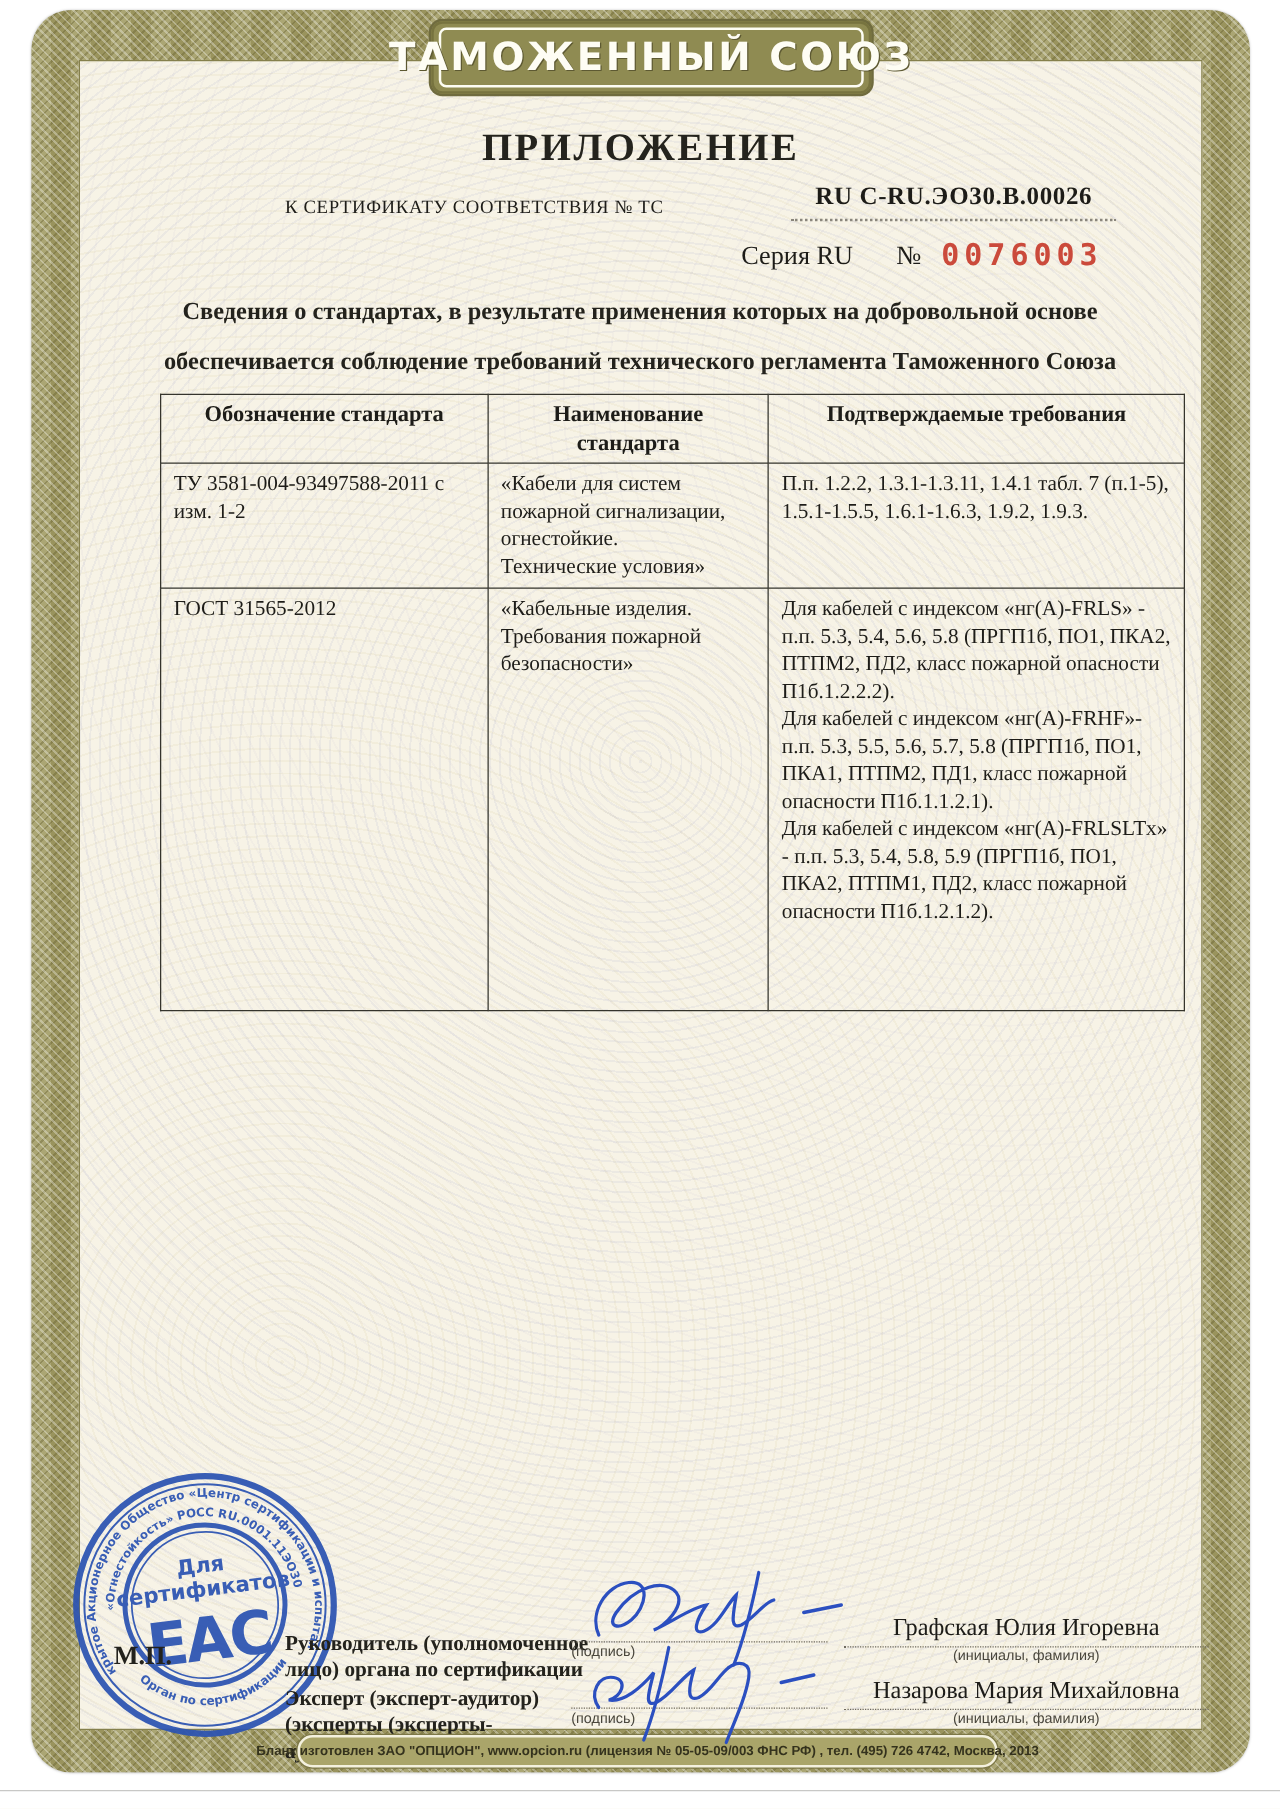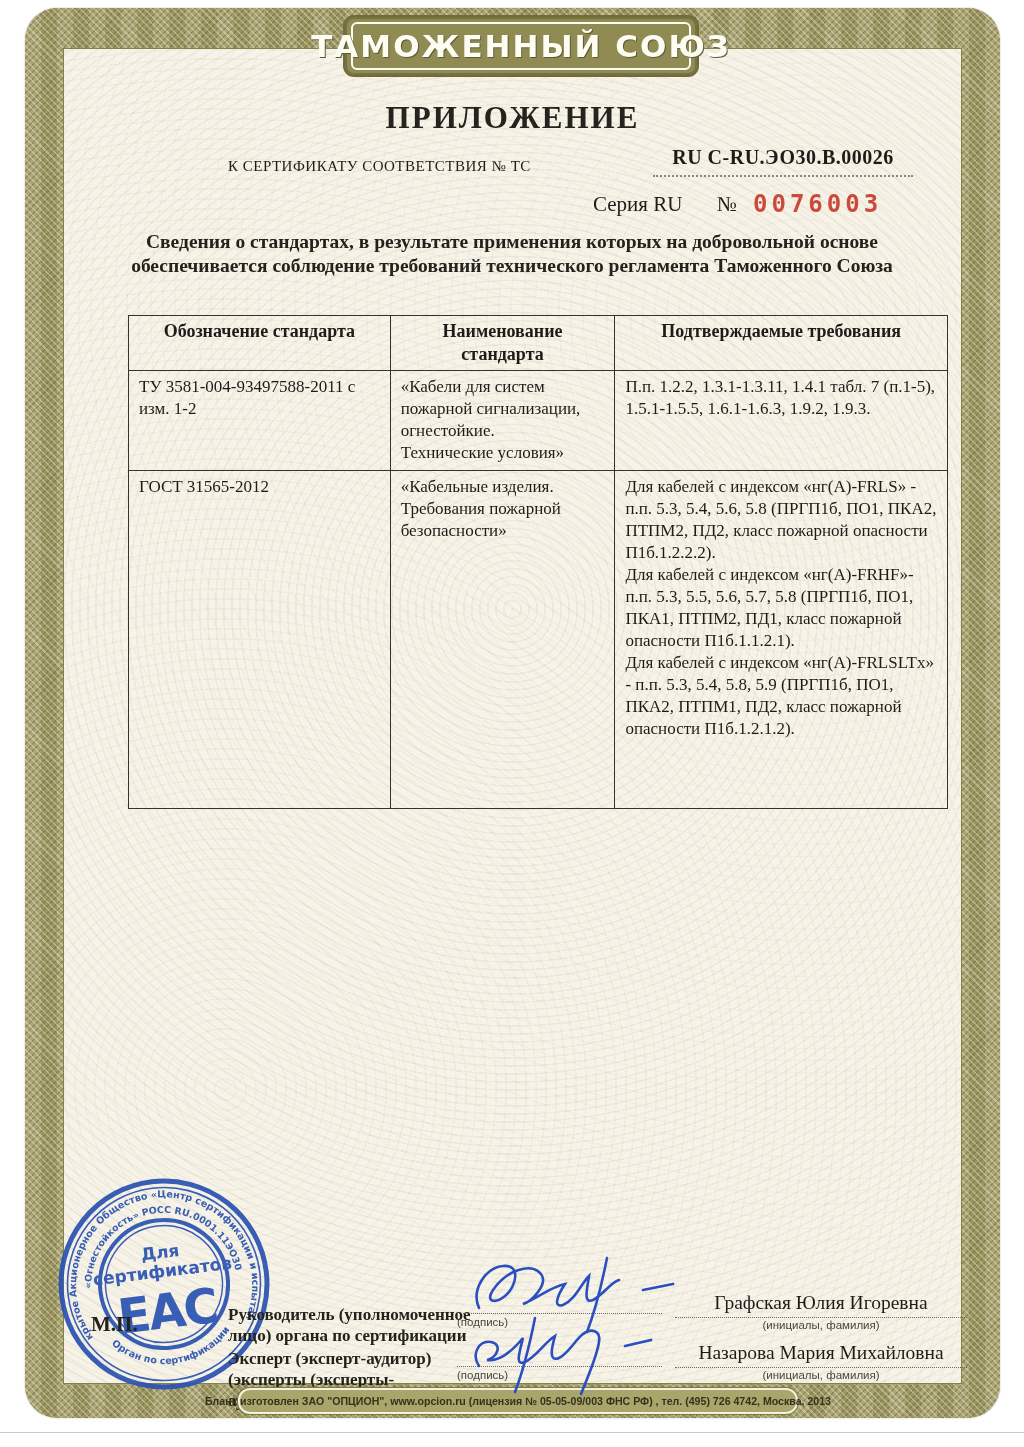--- a/index.html
+++ b/index.html
@@ -31,31 +31,31 @@
   .plaque-frame{width:336px;height:44px;border:2px solid #fdfdf3;border-radius:6px;
     display:flex;align-items:center;justify-content:center;}
   .plaque-text{font-family:"DejaVu Sans","Liberation Sans",sans-serif;font-weight:800;
     font-size:31px;letter-spacing:2px;color:#fefdf4;text-shadow:1px 1px 0 #5d5932;white-space:nowrap;}
 
   
   .doc-title{position:absolute;left:0;top:92px;width:975px;text-align:center;
     font-size:31px;font-weight:bold;letter-spacing:2px;color:#24231d;}
   .cert-row{position:absolute;left:0;top:138px;width:975px;height:44px;}
   .cert-label{position:absolute;left:203px;top:12px;font-size:15px;font-weight:normal;letter-spacing:.5px;}
-  .cert-num-wrap{position:absolute;left:628px;top:0;width:260px;text-align:center;
+  .cert-num-wrap{position:absolute;left:608px;top:0;width:260px;text-align:center;
     border-bottom:2px dotted #8a867c;padding-bottom:6px;}
   .cert-num{font-size:20px;font-weight:bold;letter-spacing:.5px;}
   .series-row{position:absolute;left:0;top:182px;width:975px;height:34px;}
   .series-label{position:absolute;left:568px;top:2px;font-size:21px;}
   .num-sign{position:absolute;left:692px;top:2px;font-size:21px;}
   .serial{position:absolute;left:728px;top:0;font-family:"DejaVu Sans Mono","Liberation Mono",monospace;
     font-size:24px;font-weight:bold;letter-spacing:4px;color:#cb4a3b;}
 
   .intro{position:absolute;left:56px;top:222px;width:862px;text-align:center;
-    font-size:19.5px;font-weight:bold;line-height:24px;color:#23221c;}
+    font-size:19.5px;font-weight:bold;line-height:40px;color:#23221c;}
 
   
   table.std{position:absolute;left:103px;top:288px;width:820px;border-collapse:collapse;
     font-size:17px;line-height:22px;margin-top:19px;}
   table.std th, table.std td{border:1.6px solid #35342c;vertical-align:top;
     padding:5px 10px 6px 10px;background:transparent;}
   table.std th{font-size:18px;font-weight:bold;text-align:center;line-height:23px;padding-top:4px;padding-bottom:4px;}
   .col1{width:262px;} .col2{width:225px;} .col3{width:333px;}
   .prewrap{white-space:pre-line;}
   td.req{height:326px;}

